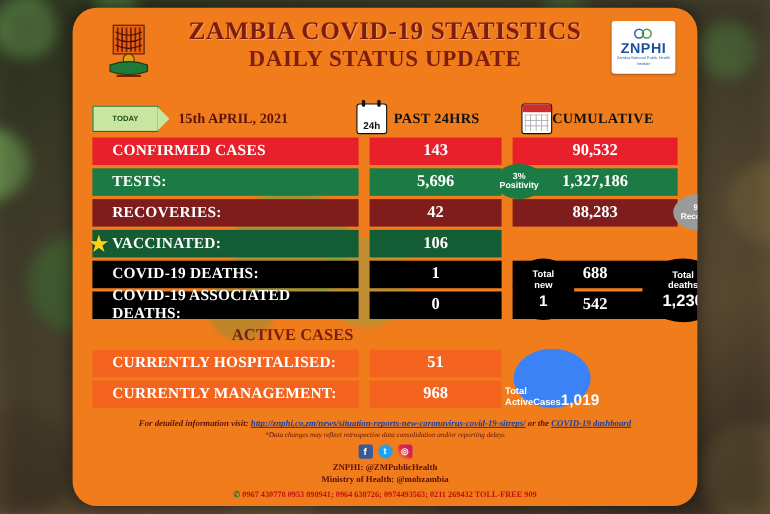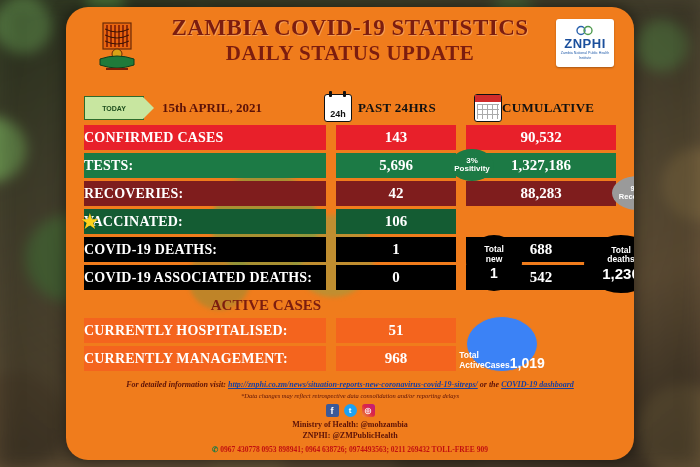--- a/index.html
+++ b/index.html
@@ -111,21 +111,21 @@
       linear-gradient(#666 1px,transparent 1px) 0 0/100% 5px,
       linear-gradient(90deg,#666 1px,transparent 1px) 0 0/5px 100%;
     opacity:.55;}
   .chtxt{color:#111;font-weight:bold;font-size:13px;letter-spacing:.3px;}
   .ch-cum{flex:1;display:flex;align-items:center;gap:0;}
 
   
   .rows{position:absolute;left:18px;top:118px;width:532px;}
   .row{display:flex;align-items:center;margin-bottom:3px;position:relative;}
   .lbl{
-    width:242px;height:25px;display:flex;align-items:center;padding-left:0;
+    width:242px;height:25px;display:flex;align-items:center;padding-left:18px;
     box-sizing:border-box;color:#fff;font-weight:bold;font-size:14px;letter-spacing:.2px;
   }
   .val24{
     width:120px;height:25px;display:flex;align-items:center;justify-content:center;
     color:#fff;font-weight:bold;font-size:15px;
   }
   .valcum{
     width:150px;height:25px;display:flex;align-items:center;justify-content:center;
     color:#fff;font-weight:bold;font-size:15px;
   }
@@ -346,22 +346,22 @@
         <span>or the</span>
         <a href="#">COVID-19 dashboard</a>
       </div>
       <div class="f2">*Data changes may reflect retrospective data consolidation and/or reporting delays</div>
       <div class="socials">
         <div class="sic fb">f</div>
         <div class="sic tw">t</div>
         <div class="sic ig">◎</div>
       </div>
       <div class="f3">
+        <div>ZNPHI: @ZMPublicHealth</div>
         <div>Ministry of Health: @mohzambia</div>
-        <div>ZNPHI: @ZMPublicHealth</div>
       </div>
       <div class="f4">
         <span class="wa">✆</span>
         <span>0967 430778    0953 898941; 0964 638726; 0974493563; 0211 269432 TOLL-FREE 909</span>
       </div>
     </div>
 
   </div>
 </div>
 

